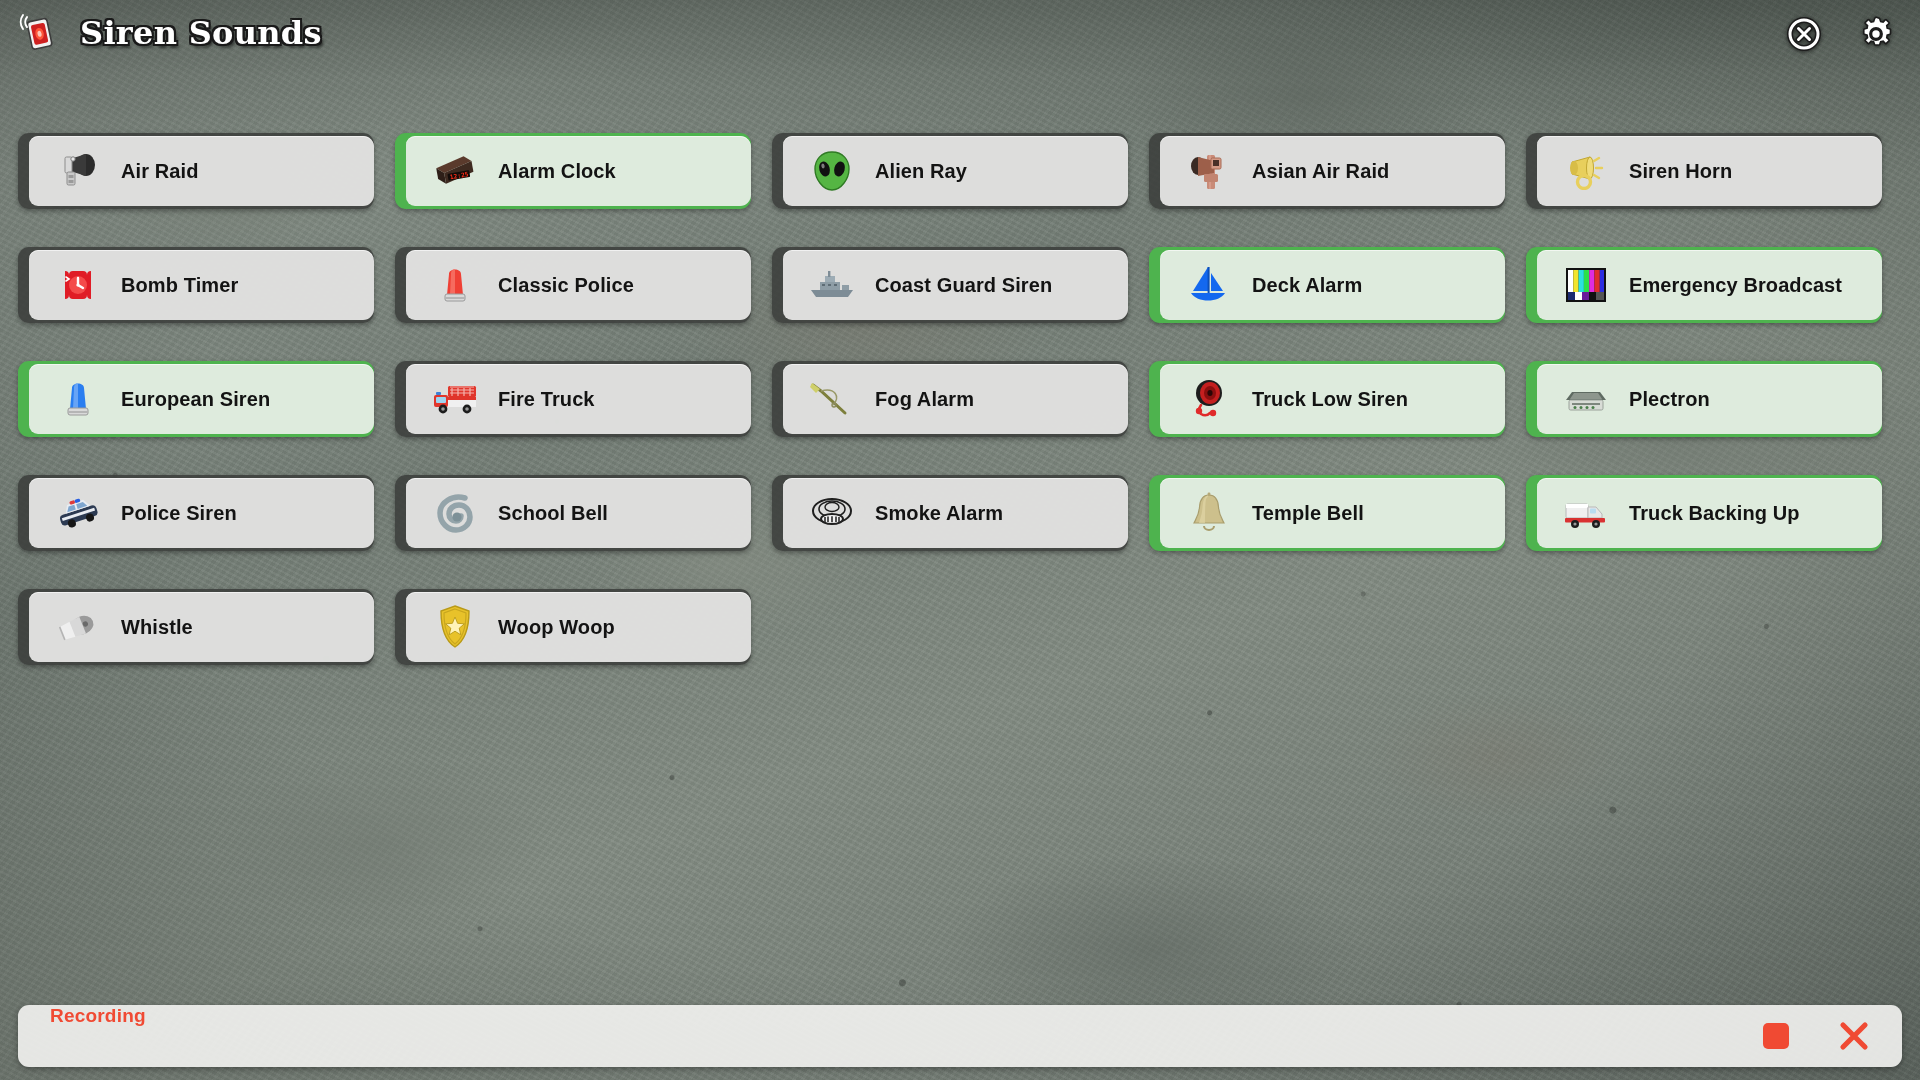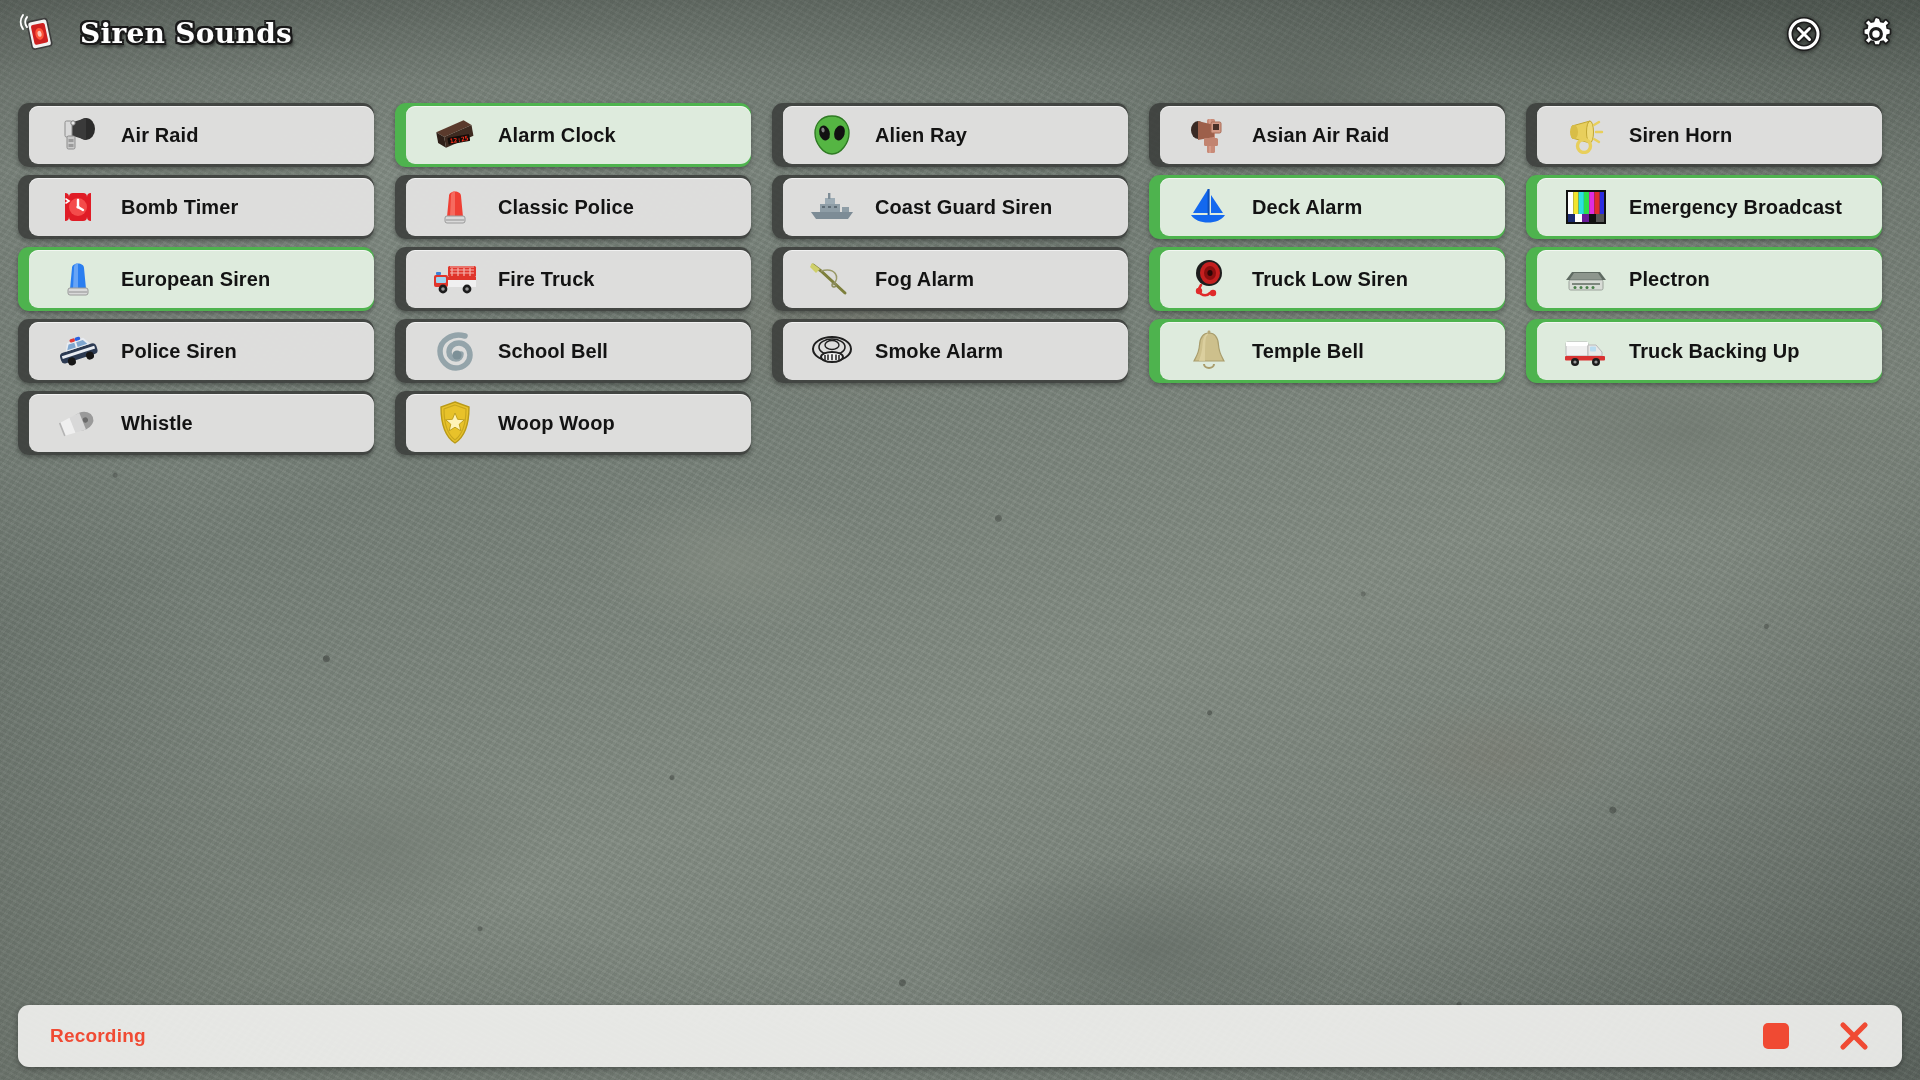--- a/index.html
+++ b/index.html
@@ -64,21 +64,21 @@
   }
   #title-group {
     position: absolute;
     left: 18px; top: 10px;
     display: flex;
     align-items: center;
     gap: 20px;
   }
   #app-icon { width: 42px; height: 46px; display: block; }
   #app-title {
-    font-size: 28px;
+    font-size: 32px;
     font-weight: bold;
     color: #ffffff;
     letter-spacing: .3px;
     text-shadow:
       -2px -2px 0 #1a1a1a,  2px -2px 0 #1a1a1a,
       -2px  2px 0 #1a1a1a,  2px  2px 0 #1a1a1a,
       -2px  0   0 #1a1a1a,  2px  0   0 #1a1a1a,
        0   -2px 0 #1a1a1a,  0    2px 0 #1a1a1a,
        3px  4px 3px rgba(0,0,0,.55);
     font-family: "DejaVu Serif", serif;
@@ -104,31 +104,32 @@
     left: 18px; top: 103px;
     width: 1884px;
     display: grid;
     grid-template-columns: repeat(5, 356px);
     column-gap: 21px;
     row-gap: 8px;
     z-index: 4;
   }
   .sound-btn {
     position: relative;
-    height: 64px;
+    height: 76px;
     display: flex;
     align-items: center;
     border: none;
     padding: 16px;
     cursor: pointer;
     border-radius: 11px;
     background: rgba(58,60,58,.86);
     box-shadow: 0 2px 5px rgba(0,0,0,.35);
     overflow: hidden;
     font-family: "Liberation Sans", sans-serif;
+    margin-top: 30px;
   }
   .sound-btn.on { background: #4eb34e; }
   .btn-face {
     position: absolute;
     left: 11px; top: 3px;
     right: 0; bottom: 3px;
     border-radius: 9px 11px 11px 9px;
     background: rgba(243,243,241,.88);
     display: flex;
     align-items: center;
@@ -157,21 +158,20 @@
   #recording-bar {
     position: absolute;
     left: 18px;
     bottom: 13px;
     width: 1884px;
     height: 62px;
     border-radius: 11px;
     background: rgba(243,243,241,.90);
     box-shadow: 0 2px 6px rgba(0,0,0,.35);
     display: flex;
-    align-items: center;
     z-index: 6;
   }
   #recording-status {
     margin-left: 32px;
     font-size: 19px;
     font-weight: bold;
     color: #f04a33;
     letter-spacing: .2px;
   }
   #recording-actions {

